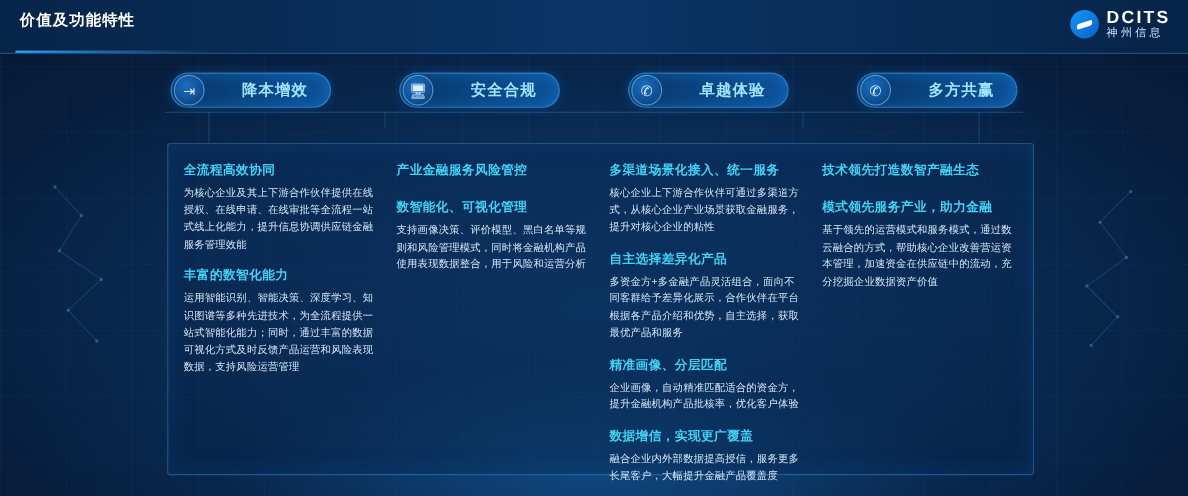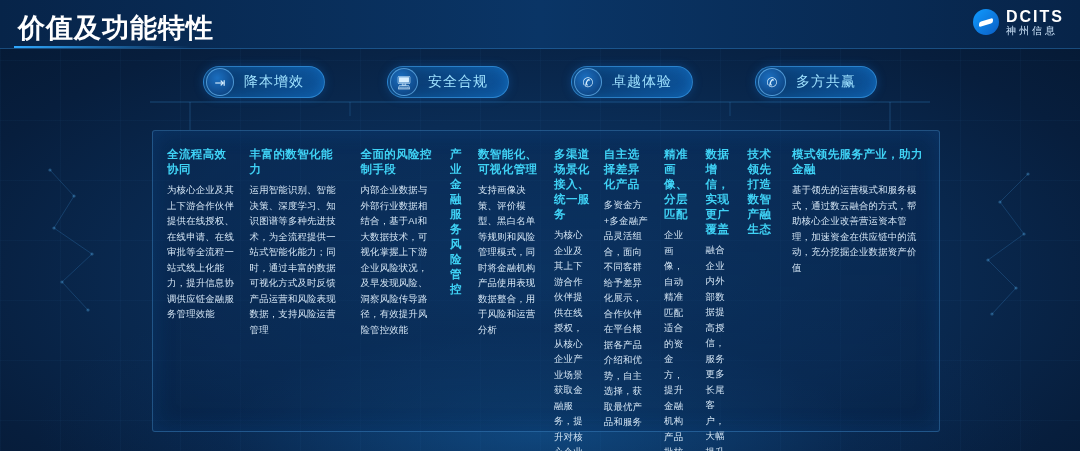--- a/index.html
+++ b/index.html
@@ -43,21 +43,21 @@
     position: absolute;
     top: 0; left: 0; right: 0;
     height: 48px;
     background: linear-gradient(90deg, #072449 0%, #0a3566 50%, #072449 100%);
     border-bottom: 1px solid rgba(60,150,220,0.35);
   }
   .header-title {
     position: absolute;
     left: 18px;
     top: 10px;
-    font-size: 27px;
+    font-size: 14px;
     font-weight: bold;
     letter-spacing: 1px;
     color: #ffffff;
   }
   .header-accent {
     position: absolute;
     left: 14px;
     top: 46px;
     width: 178px;
     height: 2px;
@@ -126,24 +126,25 @@
     display: flex;
     align-items: center;
     justify-content: center;
     background: radial-gradient(circle at 40% 35%, #1b6fc0, #0a3a74);
     border: 1px solid rgba(120,200,255,0.6);
     color: #d8efff;
     font-size: 13px;
   }
   .pill-label {
     font-size: 14px;
-    font-weight: normal;
+    font-weight: bold;
     color: #9fe2ff;
     letter-spacing: 1px;
     white-space: nowrap;
+    margin-left: 24px;
   }
   .connector {
     position: absolute;
     top: 96px;
     left: 150px;
     right: 150px;
     height: 36px;
     pointer-events: none;
   }
 
@@ -163,21 +164,21 @@
     position: absolute;
     inset: 0;
     display: flex;
     padding: 16px 14px 10px 14px;
     box-sizing: border-box;
     gap: 16px;
   }
   .col {
     flex: 1;
     display: flex;
-    flex-direction: row;
+    flex-direction: column;
     gap: 14px;
   }
   .block-title {
     font-size: 11.5px;
     font-weight: bold;
     color: #3fd2f5;
     margin-bottom: 5px;
     letter-spacing: 0.4px;
   }
   .block-body {
@@ -278,36 +279,32 @@
           <div class="block-body">为核心企业及其上下游合作伙伴提供在线授权、在线申请、在线审批等全流程一站式线上化能力，提升信息协调供应链金融服务管理效能</div>
         </div>
         <div>
           <div class="block-title">丰富的数智化能力</div>
           <div class="block-body">运用智能识别、智能决策、深度学习、知识图谱等多种先进技术，为全流程提供一站式智能化能力；同时，通过丰富的数据可视化方式及时反馈产品运营和风险表现数据，支持风险运营管理</div>
         </div>
       </div>
 
       <div class="col">
         <div>
-          <div class="block-title">全面的风险控制手段</div>
-          <div class="block-body">内部企业数据与外部行业数据相结合，基于AI和大数据技术，可视化掌握上下游企业风险状况，及早发现风险、洞察风险传导路径，有效提升风险管控效能</div>
-        </div>
-        <div>
           <div class="block-title">产业金融服务风险管控</div>
         </div>
         <div>
           <div class="block-title">数智能化、可视化管理</div>
           <div class="block-body">支持画像决策、评价模型、黑白名单等规则和风险管理模式，同时将金融机构产品使用表现数据整合，用于风险和运营分析</div>
         </div>
       </div>
 
       <div class="col">
         <div>
           <div class="block-title">多渠道场景化接入、统一服务</div>
-          <div class="block-body">为核心企业及其上下游合作伙伴提供在线授权，从核心企业产业场景获取金融服务，提升对核心企业的粘性</div>
+          <div class="block-body">核心企业上下游合作伙伴可通过多渠道方式，从核心企业产业场景获取金融服务，提升对核心企业的粘性</div>
         </div>
         <div>
           <div class="block-title">自主选择差异化产品</div>
           <div class="block-body">多资金方+多金融产品灵活组合，面向不同客群给予差异化展示，合作伙伴在平台根据各产品介绍和优势，自主选择，获取最优产品和服务</div>
         </div>
         <div>
           <div class="block-title">精准画像、分层匹配</div>
           <div class="block-body">企业画像，自动精准匹配适合的资金方，提升金融机构产品批核率，优化客户体验</div>
         </div>
         <div>

